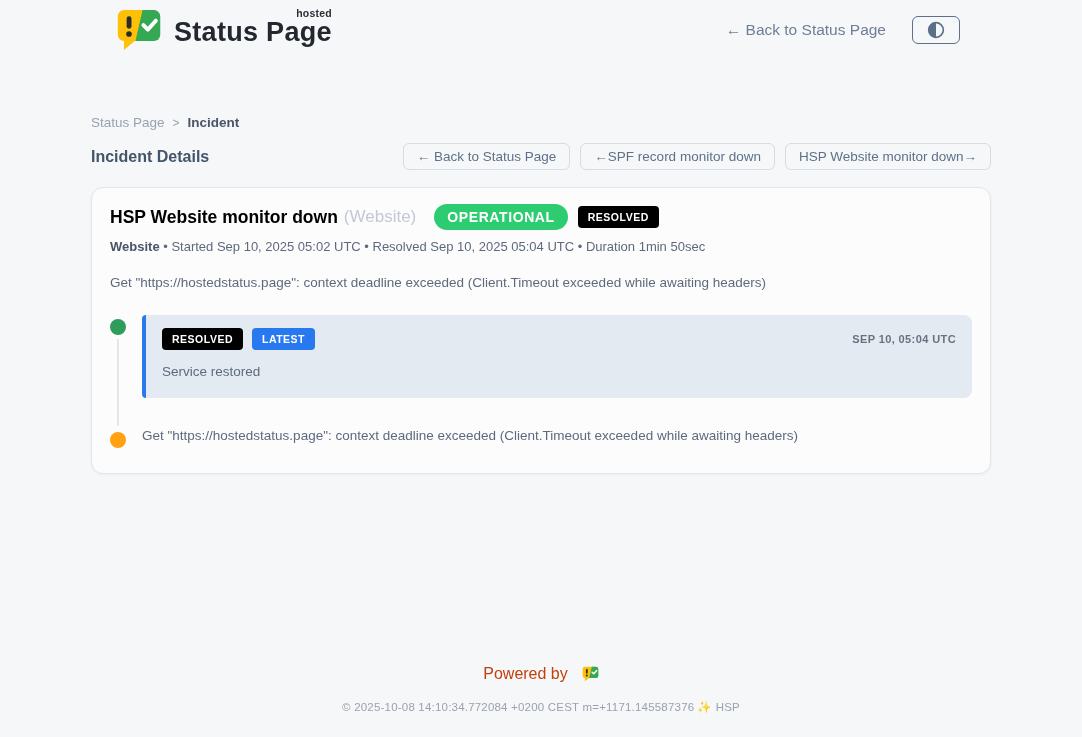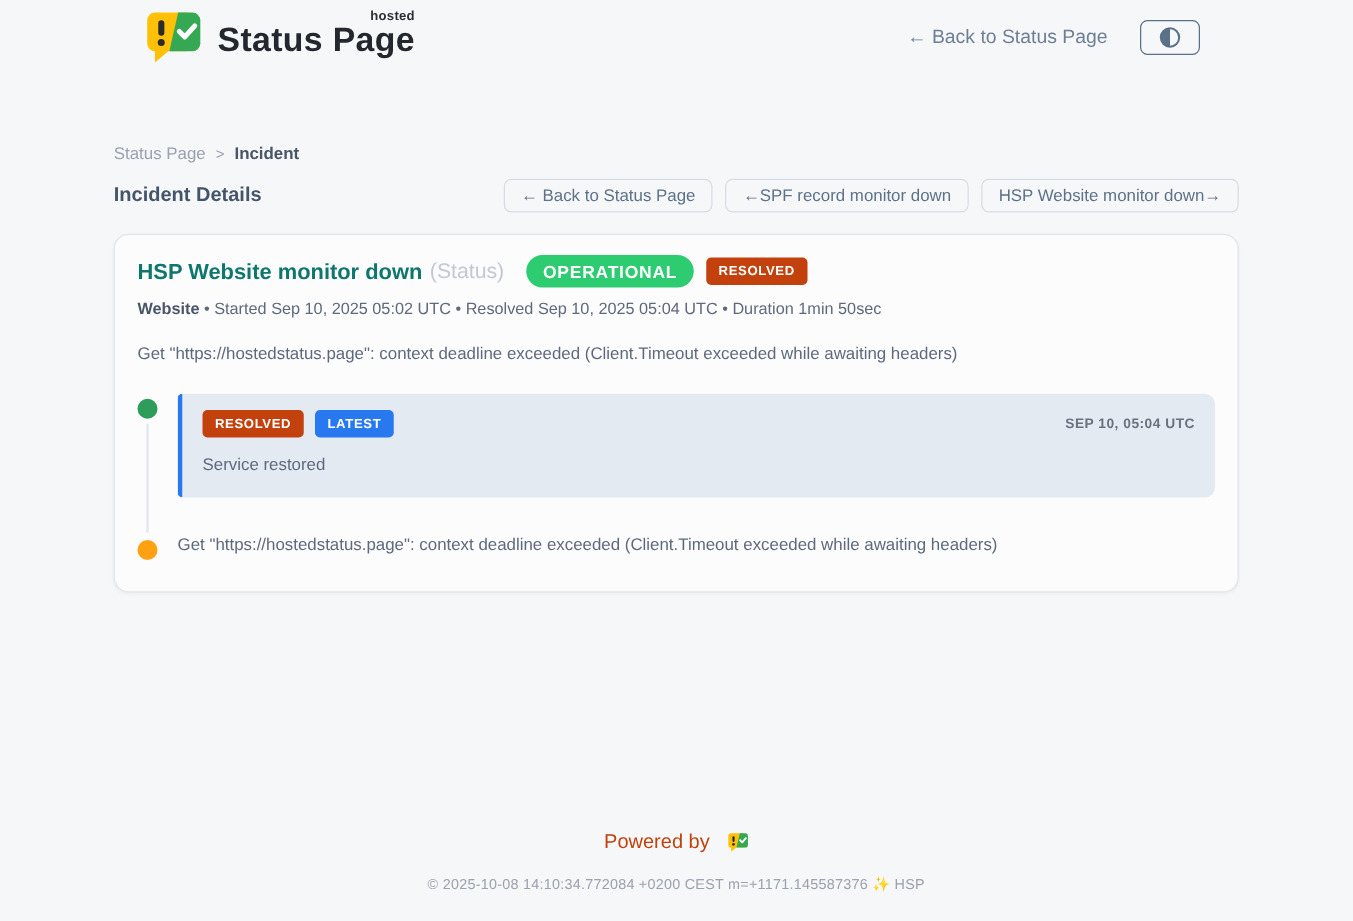--- a/index.html
+++ b/index.html
@@ -41,32 +41,32 @@
     color:#5d7288; font-size:13.5px; padding:5px 13px; cursor:pointer;
     font-family:"Liberation Sans", sans-serif; white-space:nowrap;
   }
 
   
   .card {
     margin-top:17px; background:#fcfcfd; border:1px solid #e1e5ec; border-radius:12px;
     padding:16px 18px 30px; box-shadow:0 1px 3px rgba(20,30,50,0.05);
   }
   .card-title-row { display:flex; align-items:center; }
-  .card-title { font-size:17.5px; font-weight:700; color:#0f766e; }
+  .card-title { font-size:17.5px; font-weight:700; color:#000000; }
   .card-component { font-size:17px; font-weight:400; color:#c2c9d4; margin-left:6px; }
   .pill {
     color:#fff; font-size:14px; font-weight:700; letter-spacing:0.6px;
     padding:5px 13px; border-radius:999px; margin-left:18px;
   }
   .badge {
     color:#fff; font-size:10.5px; font-weight:700; letter-spacing:0.5px;
     padding:5px 10px; border-radius:4px; display:inline-block;
   }
   .bg-green-bright { background:#2ecc71; }
-  .bg-green { background:#c2410c; }
+  .bg-green { background:#000000; }
   .bg-blue { background:#2878f0; }
   .bg-orange { background:#ffa113; }
   .card-title-row .badge { margin-left:10px; }
 
   .card-meta { margin-top:9px; font-size:13px; color:#5d6a7d; }
   .card-meta .meta-bold { font-weight:700; color:#4a5568; }
   .card-desc { margin-top:21px; font-size:13.5px; color:#5d6a7d; }
 
   
   .timeline { margin-top:25px; }
@@ -134,21 +134,21 @@
       <button class="nav-btn">← Back to Status Page</button>
       <button class="nav-btn">←SPF record monitor down</button>
       <button class="nav-btn">HSP Website monitor down→</button>
     </div>
   </div>
 
   <div class="card">
 
     <div class="card-title-row">
       <span class="card-title">HSP Website monitor down</span>
-      <span class="card-component">(Status)</span>
+      <span class="card-component">(Website)</span>
       <span class="pill bg-green-bright">OPERATIONAL</span>
       <span class="badge bg-green">RESOLVED</span>
     </div>
 
     <div class="card-meta">
       <span class="meta-bold">Website</span><span> • Started Sep 10, 2025 05:02 UTC • Resolved Sep 10, 2025 05:04 UTC • Duration 1min 50sec</span>
     </div>
 
     <div class="card-desc">Get "https://hostedstatus.page": context deadline exceeded (Client.Timeout exceeded while awaiting headers)</div>
 

